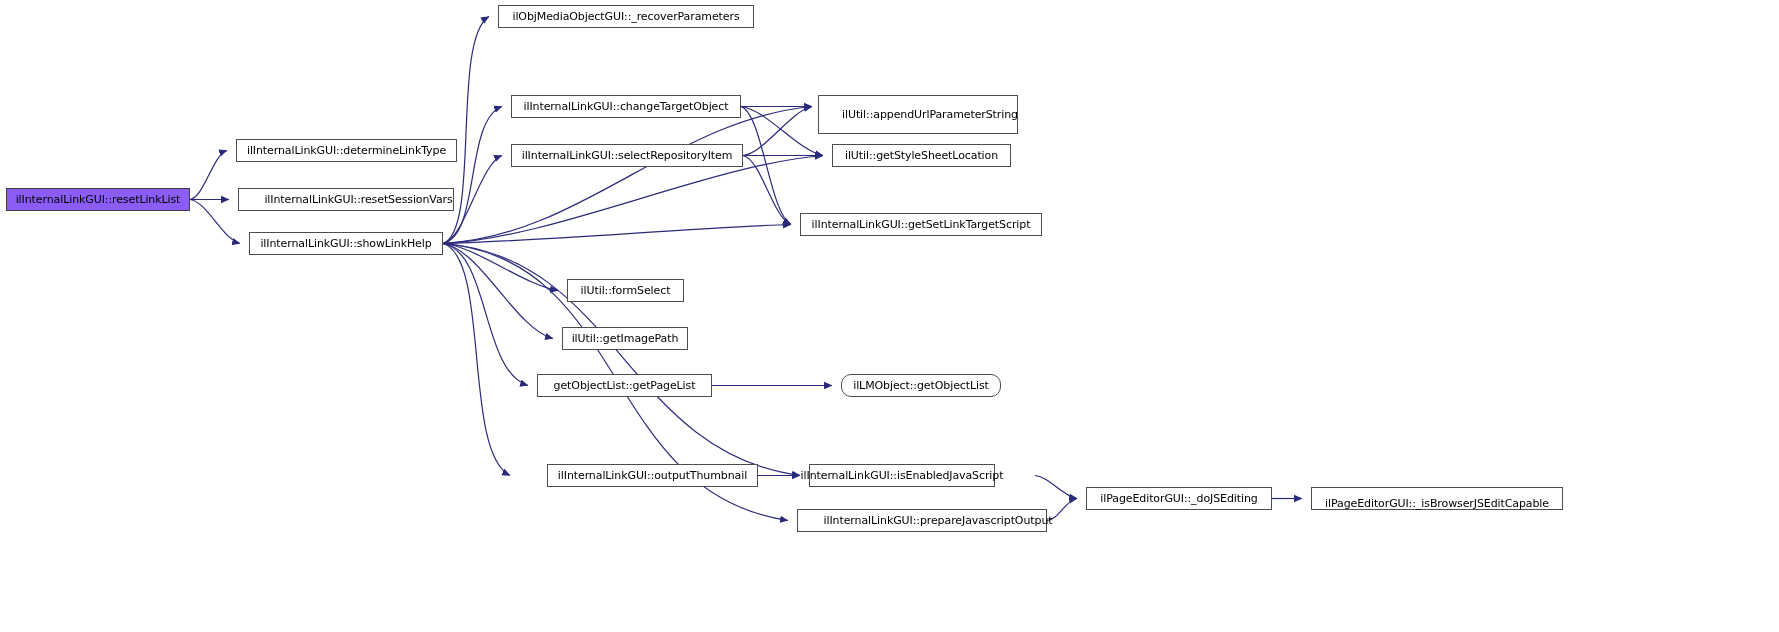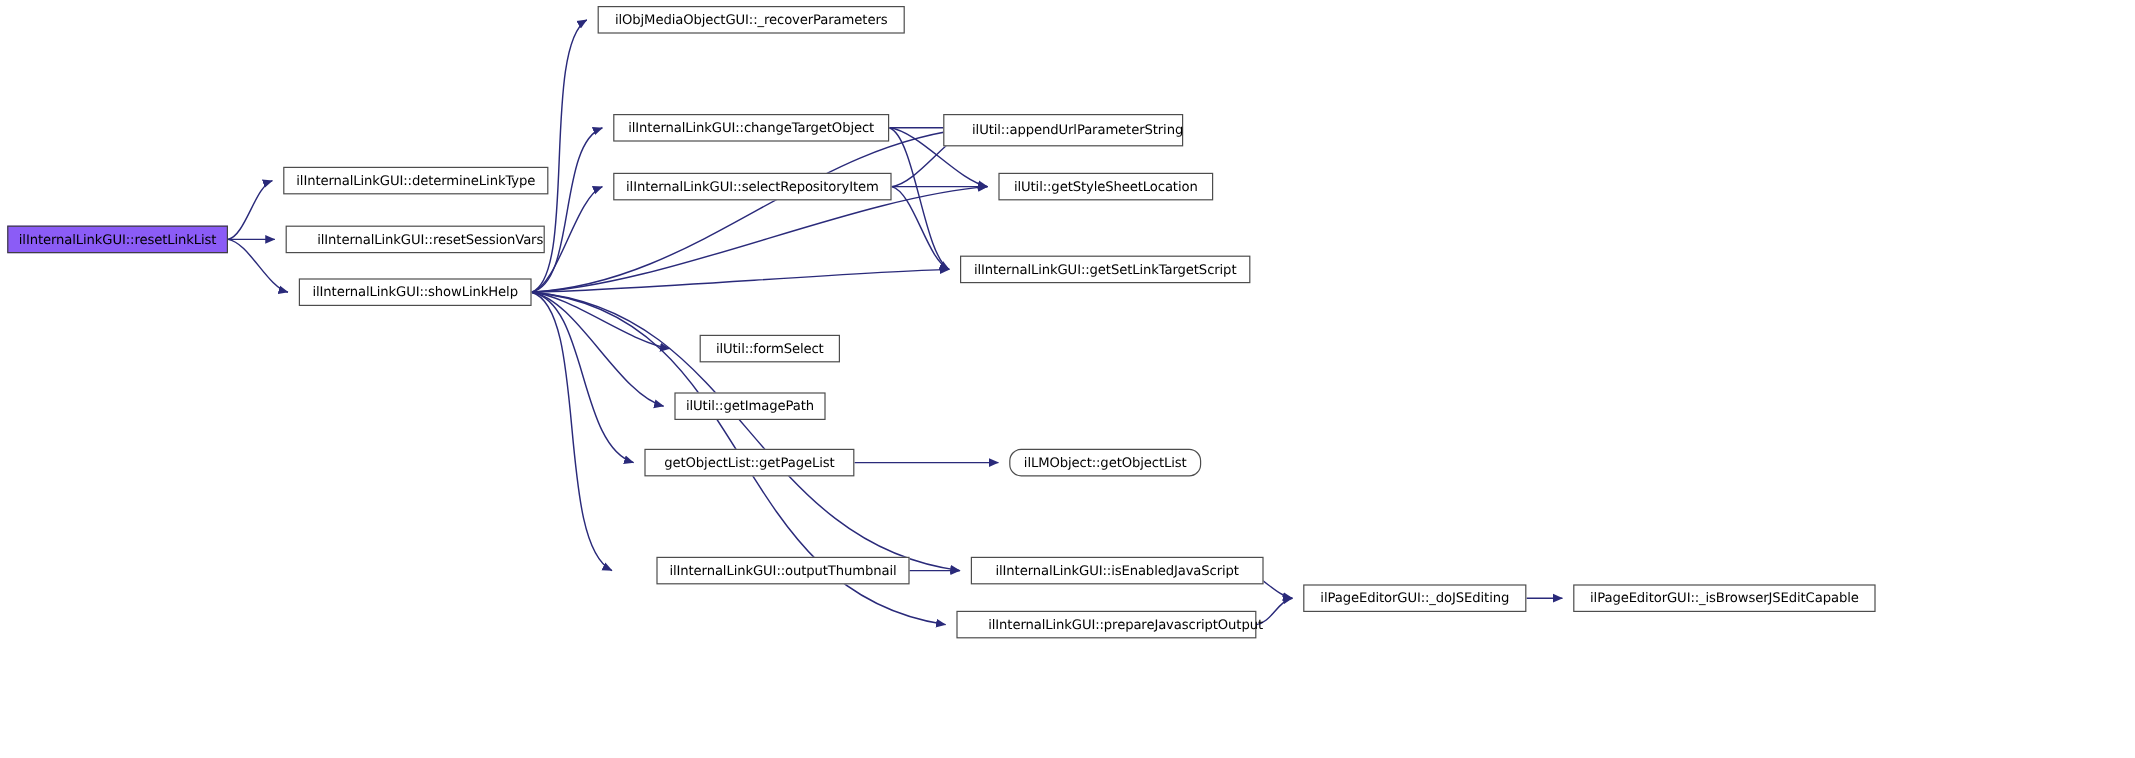--- a/index.html
+++ b/index.html
@@ -81,50 +81,50 @@
       </div>
       <div class="node" style="left: 498px; top: 5px; width: 256px; height: 23px;">
         <span class="node-label">ilObjMediaObjectGUI::_recoverParameters</span>
       </div>
       <div class="node" style="left: 511px; top: 95px; width: 230px; height: 23px;">
         <span class="node-label">ilInternalLinkGUI::changeTargetObject</span>
       </div>
       <div class="node" style="left: 511px; top: 144px; width: 232px; height: 23px;">
         <span class="node-label">ilInternalLinkGUI::selectRepositoryItem</span>
       </div>
-      <div class="node" style="left: 786px; top: 95px; width: 200px; height: 27px; padding-left: 31px;">
+      <div class="node" style="left: 818px; top: 95px; width: 200px; height: 39px; padding-left: 31px;">
         <span class="node-label">ilUtil::appendUrlParameterString</span>
       </div>
       <div class="node" style="left: 832px; top: 144px; width: 179px; height: 23px;">
         <span class="node-label">ilUtil::getStyleSheetLocation</span>
       </div>
       <div class="node" style="left: 800px; top: 213px; width: 242px; height: 23px;">
         <span class="node-label">ilInternalLinkGUI::getSetLinkTargetScript</span>
       </div>
-      <div class="node" style="left: 567px; top: 279px; width: 117px; height: 23px; margin-left: 16px;">
+      <div class="node" style="left: 567px; top: 279px; width: 117px; height: 23px;">
         <span class="node-label">ilUtil::formSelect</span>
       </div>
       <div class="node" style="left: 562px; top: 327px; width: 126px; height: 23px;">
         <span class="node-label">ilUtil::getImagePath</span>
       </div>
       <div class="node" style="left: 537px; top: 374px; width: 175px; height: 23px;">
         <span class="node-label">getObjectList::getPageList</span>
       </div>
       <div class="node" style="left: 841px; top: 374px; width: 160px; height: 23px; border-radius: 10px;">
         <span class="node-label">ilLMObject::getObjectList</span>
       </div>
       <div class="node" style="left: 519px; top: 464px; width: 211px; height: 23px; margin-left: 28px;">
         <span class="node-label">ilInternalLinkGUI::outputThumbnail</span>
       </div>
-      <div class="node" style="left: 809px; top: 464px; width: 244px; height: 23px;">
+      <div class="node" style="left: 809px; top: 464px; width: 186px; height: 23px;">
         <span class="node-label">ilInternalLinkGUI::isEnabledJavaScript</span>
       </div>
       <div class="node" style="left: 797px; top: 509px; width: 250px; height: 23px; padding-left: 39px;">
         <span class="node-label">ilInternalLinkGUI::prepareJavascriptOutput</span>
       </div>
       <div class="node" style="left: 1086px; top: 487px; width: 186px; height: 23px;">
         <span class="node-label">ilPageEditorGUI::_doJSEditing</span>
       </div>
-      <div class="node" style="left: 1311px; top: 487px; width: 252px; height: 23px;">
+      <div class="node" style="left: 1311px; top: 487px; width: 252px; height: 23px; align-items: flex-end;">
         <span class="node-label">ilPageEditorGUI::_isBrowserJSEditCapable</span>
       </div>
     </div>
 </div>
 
 </body></html>

